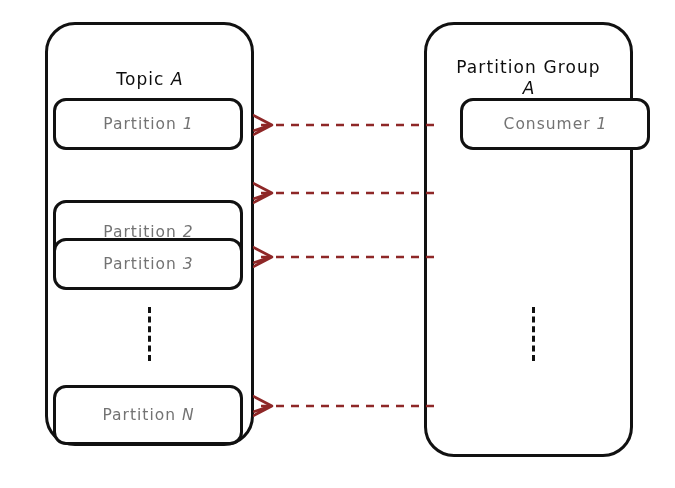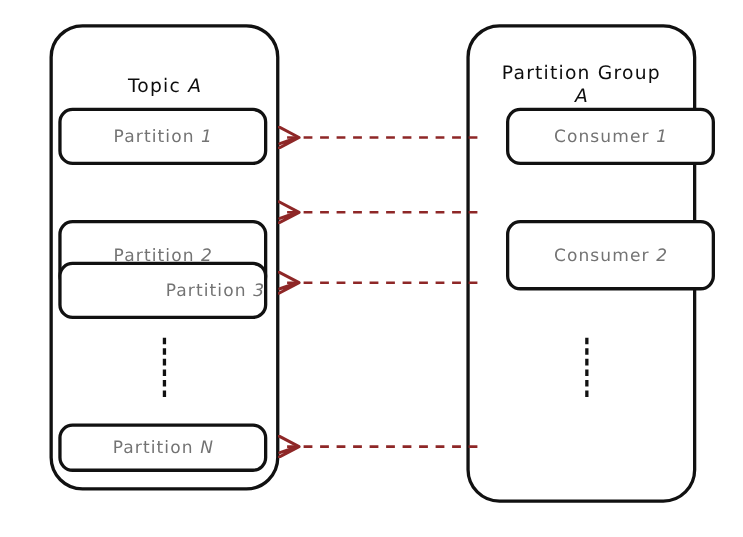--- a/index.html
+++ b/index.html
@@ -78,22 +78,22 @@
     letter-spacing: 0;
   }
 
   
   .col-left  { left: 53px;  width: 190px; }
   
   .col-right { left: 460px; width: 190px; }
 
   .row-1 { top: 98px;  height: 52px; }
   .row-2 { top: 168px; height: 64px; margin-top: 32px; }
-  .row-3 { top: 238px; height: 52px; justify-content: flex-end; }
-  .row-n { top: 385px; height: 44px; text-align: right; }
+  .row-3 { top: 238px; height: 52px; }
+  .row-n { top: 385px; height: 60px; text-align: right; }
 
   
   .vdots {
     position: absolute;
     width: 0;
     border-left: 3px dashed #111111;
     height: 54px;
   }
   #vdots-left  { left: 148px; top: 307px; }
   #vdots-right { left: 532px; top: 307px; }
@@ -147,26 +147,20 @@
     </div>
   </div>
 
   <div class="item-box col-right row-1">
     <span class="item-label">
       <span>Consumer</span>
       <span class="idx-italic">1</span>
     </span>
   </div>
 
-  <div class="item-box col-right row-2">
-    <span class="item-label">
-      <span>Consumer</span>
-      <span class="idx-italic">2</span>
-    </span>
-  </div>
 
 
   <div class="vdots" id="vdots-right"></div>
 
 
   <svg class="layer" viewBox="0 0 675 488">
     <defs>
       <marker id="ah" markerWidth="9" markerHeight="9" refX="7.2" refY="4.5" orient="auto" markerUnits="strokeWidth">
         <path d="M8.6 0.5 L1 4.5 L8.6 8.5 M8.3 2.2 L1.6 4.5" fill="none" stroke="#8e2727" stroke-width="1.15" stroke-linecap="round" stroke-linejoin="round"></path>
       </marker>

